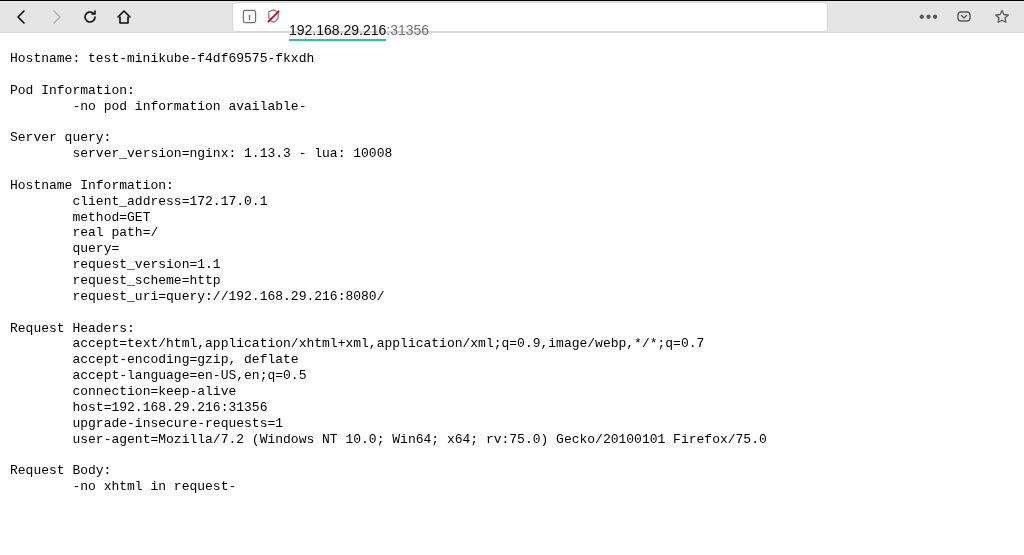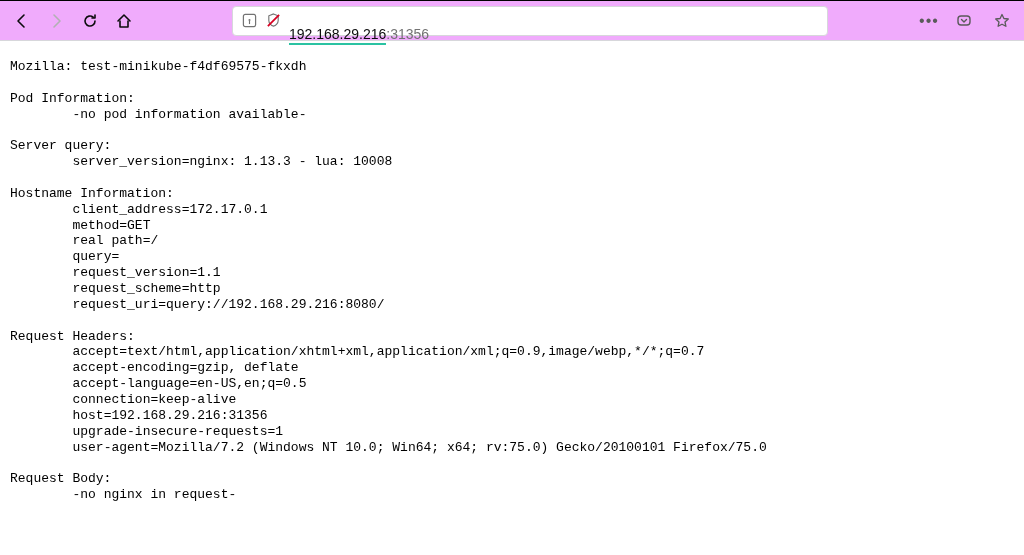--- a/index.html
+++ b/index.html
@@ -2,22 +2,22 @@
 <html><head>
   <meta charset="utf-8">
   <style>
     * { margin: 0; padding: 0; box-sizing: border-box; }
     html, body { width: 1024px; height: 555px; font-family: sans-serif; background: #fff; overflow: hidden; }
     body { border-top: 1px solid #000; }
 
     .toolbar {
       display: flex;
       align-items: center;
-      height: 40px;
-      background: #f0abfc;
+      height: 32px;
+      background: #e5e5e5;
       border-bottom: 1px solid #d7d7db;
       padding: 0 6px;
       gap: 2px;
     }
     .tb-btn {
       width: 32px; height: 32px;
       display: flex; align-items: center; justify-content: center;
       border-radius: 4px; cursor: pointer; color: #0c0c0d;
     }
     .tb-btn.disabled { color: #b1b1b3; cursor: default; }
@@ -107,21 +107,21 @@
         </svg>
     </div>
     <div class="tb-btn">
       <svg viewBox="0 0 16 16">
           <path d="M8 1.5l1.9 4 4.4.5-3.3 3 .9 4.3L8 11.2l-3.9 2.1.9-4.3-3.3-3 4.4-.5z" fill="none" stroke="#5a5a5a" stroke-width="1.3"></path>
         </svg>
     </div>
   </div>
 </div>
 
-<div class="page"><span>Mozilla: </span><span>test-minikube-f4df69575-fkxdh</span>
+<div class="page"><span>Hostname: </span><span>test-minikube-f4df69575-fkxdh</span>
 
 <span>Pod Information:</span>
         <span>-no pod information available-</span>
 
 <span>Server query:</span>
         <span>server_version=nginx: 1.13.3 - lua: 10008</span>
 
 <span>Hostname Information:</span>
         <span>client_address=172.17.0.1</span>
         <span>method=GET</span>
@@ -134,14 +134,14 @@
 <span>Request Headers:</span>
         <span>accept=text/html,application/xhtml+xml,application/xml;q=0.9,image/webp,*/*;q=0.7</span>
         <span>accept-encoding=gzip, deflate</span>
         <span>accept-language=en-US,en;q=0.5</span>
         <span>connection=keep-alive</span>
         <span>host=192.168.29.216:31356</span>
         <span>upgrade-insecure-requests=1</span>
         <span>user-agent=Mozilla/7.2 (Windows NT 10.0; Win64; x64; rv:75.0) Gecko/20100101 Firefox/75.0</span>
 
 <span>Request Body:</span>
-        <span>-no nginx in request-</span>
+        <span>-no xhtml in request-</span>
 </div>
 
 </body></html>

